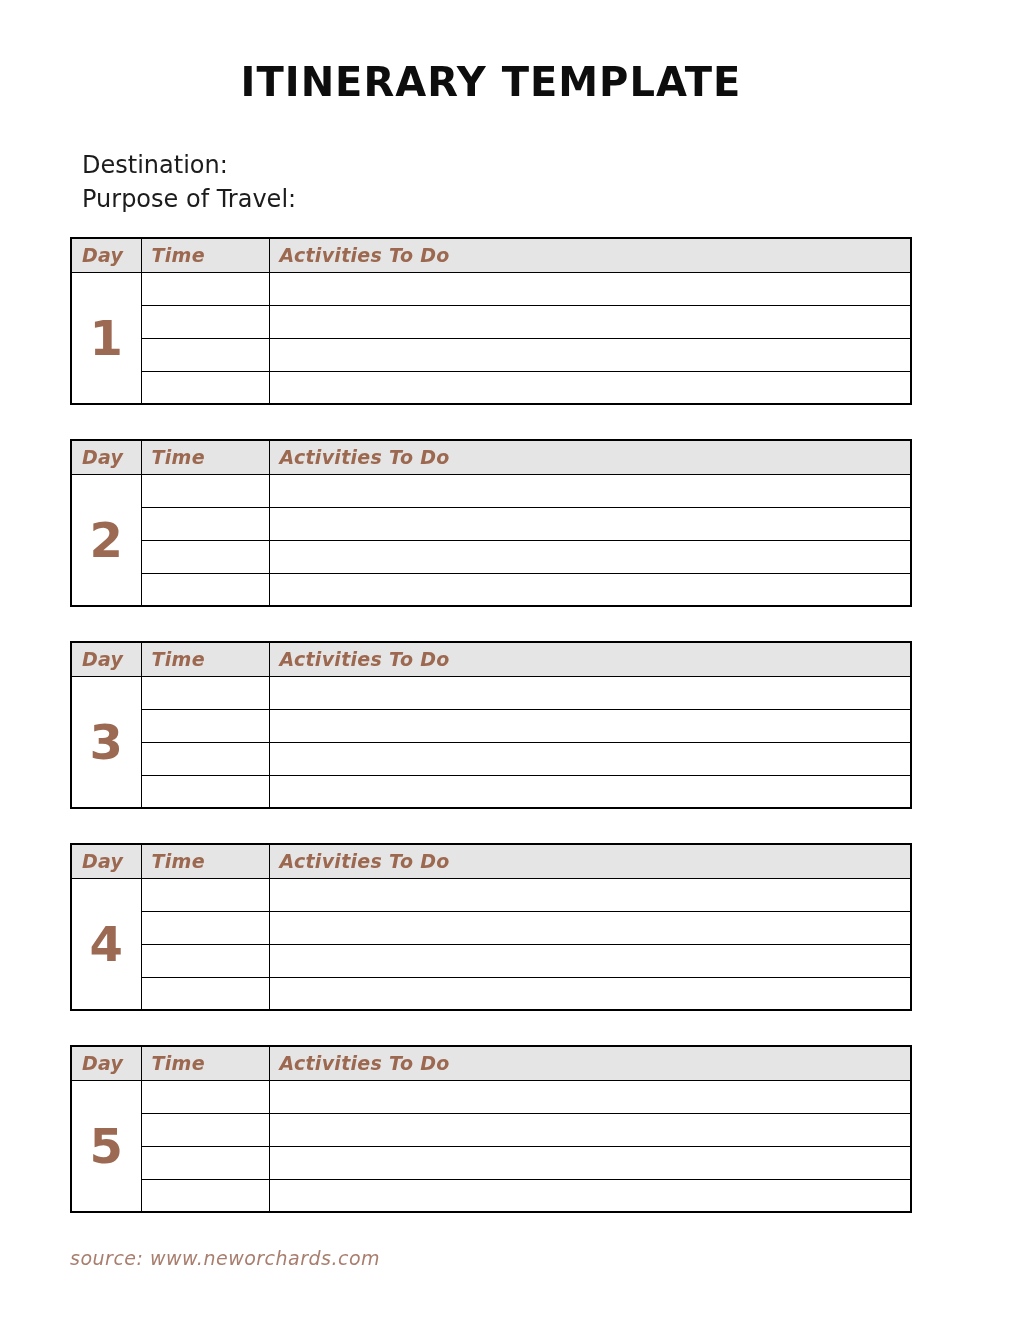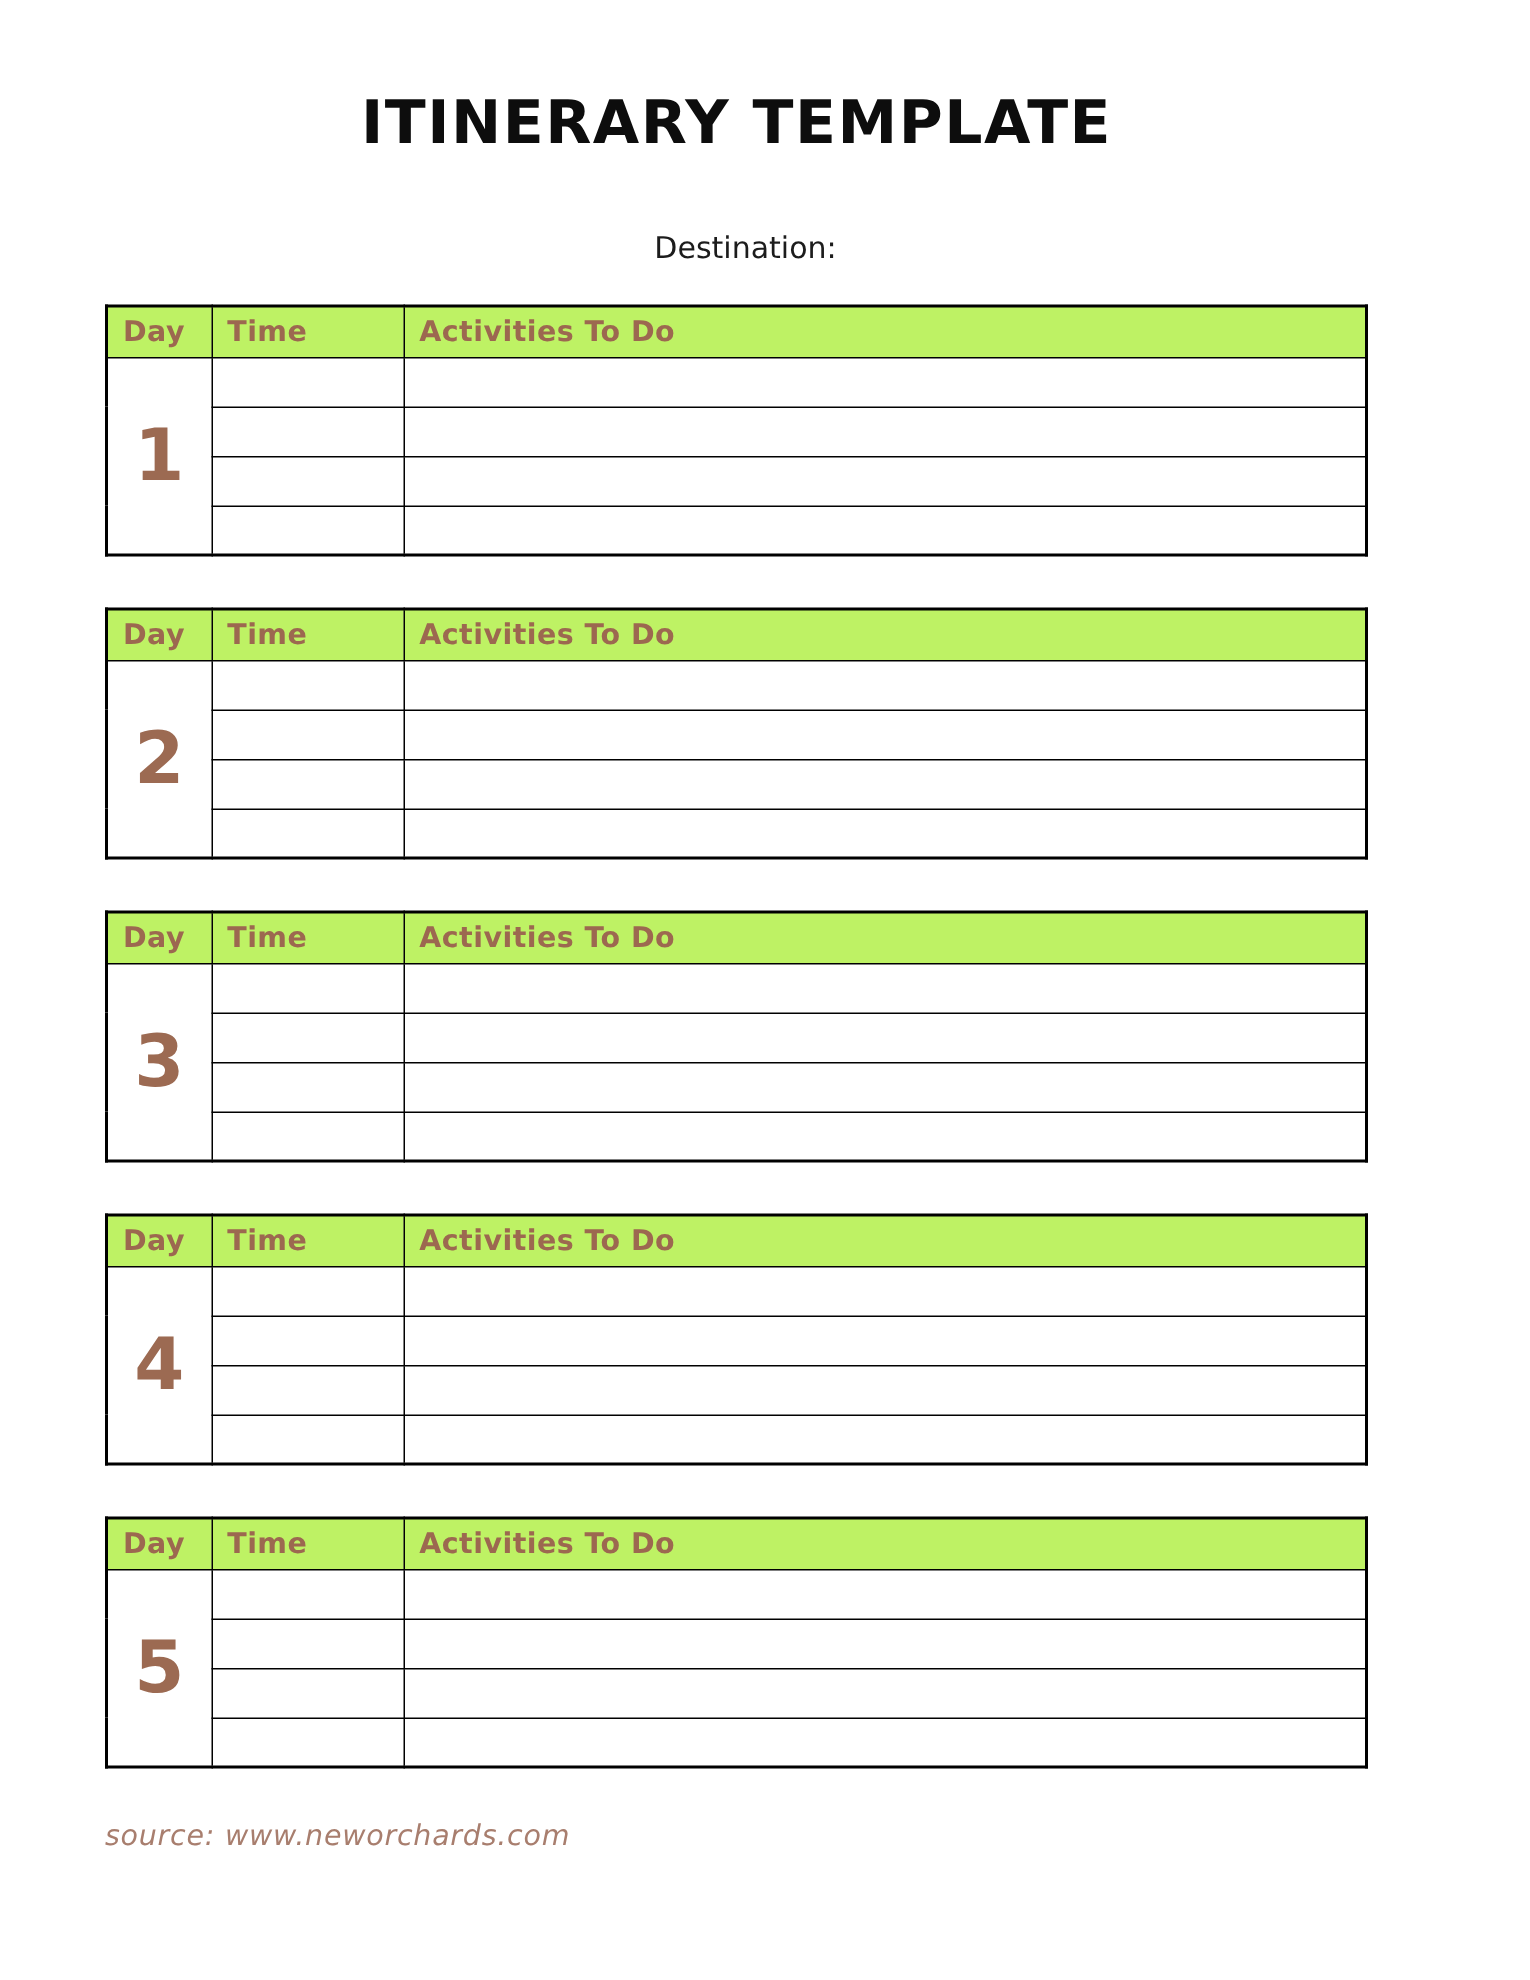--- a/index.html
+++ b/index.html
@@ -24,45 +24,45 @@
     line-height: 1.1;
     font-weight: 800;
     letter-spacing: 1px;
     color: #0d0d0d;
   }
   .fields {
     padding-left: 12px;
     margin-bottom: 21px;
   }
   .field-label {
-    font-size: 20px;
+    font-size: 24px;
     line-height: 34px;
     color: #1c1c1c;
-    text-align: center;
   }
   table.itin {
     width: 100%;
     table-layout: fixed;
     border-collapse: collapse;
     border: 2px solid #000000;
     margin-bottom: 34px;
   }
   table.itin th, table.itin td {
     border: 1.5px solid #000000;
     padding: 0;
   }
   table.itin th {
     height: 34px;
-    background: #bef264;
+    background: #e5e5e5;
     color: #9c6850;
     font-size: 19px;
     font-weight: bold;
     text-align: left;
     padding: 0 10px;
     letter-spacing: 0.3px;
+    font-style: italic;
   }
   th.col-day { width: 70px; text-align: center; padding: 0; }
   th.col-time { width: 128px; }
   table.itin td { height: 33px; background: #ffffff; }
   td.day-cell {
     text-align: center;
     vertical-align: middle;
     font-size: 48px;
     font-weight: bold;
     color: #9c6a52;
@@ -80,20 +80,21 @@
 </style>
 </head>
 <body>
 
 <div class="page">
 
   <h1 class="doc-title">ITINERARY TEMPLATE</h1>
 
   <div class="fields">
     <div class="field-label">Destination:</div>
+    <div class="field-label">Purpose of Travel:</div>
   </div>
 
   <table class="itin">
     <thead>
       <tr>
         <th class="col-day">Day</th>
         <th class="col-time">Time</th>
         <th class="col-act">Activities To Do</th>
       </tr>
     </thead>

